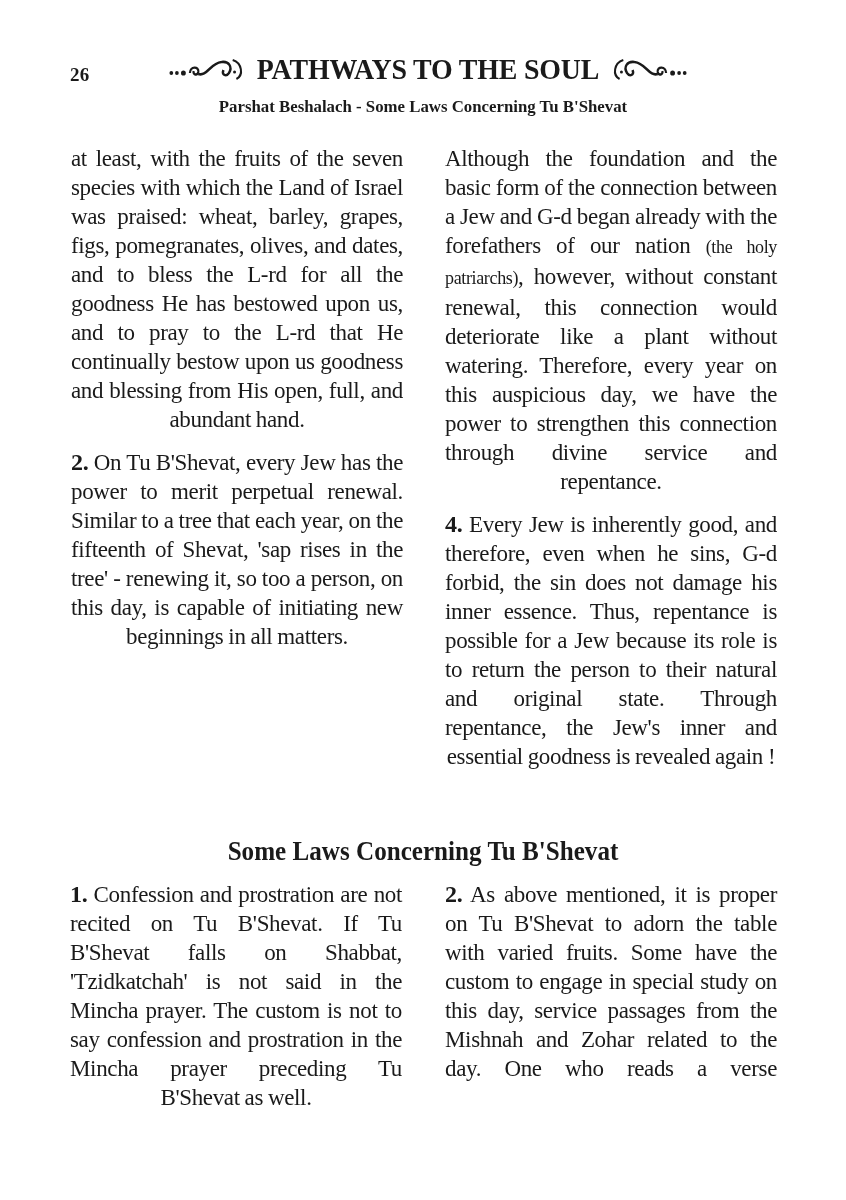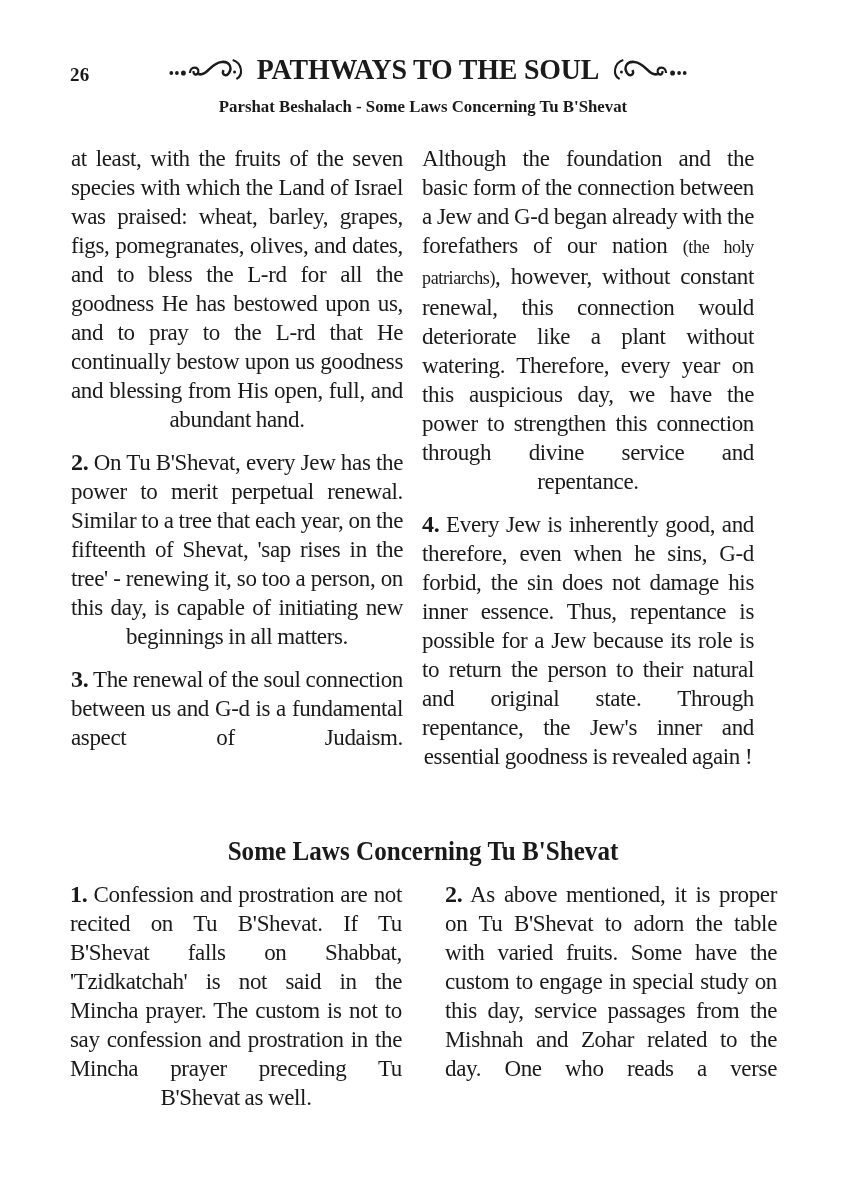--- a/index.html
+++ b/index.html
@@ -75,21 +75,21 @@
       letter-spacing: -0.35px;
       word-spacing: -0.5px;
     }
     .column p {
       margin: 0;
       text-align-last: center;
     }
     .column p.cont-end { text-align-last: justify; }
     .column p + p { margin-top: 14px; }
     .col-left-top { left: 71px; top: 144px; }
-    .col-right-top { left: 422px; top: 144px; }
+    .col-right-top { left: 445px; top: 144px; }
     .col-left-bottom { left: 70px; top: 880px; }
     .col-right-bottom { left: 445px; top: 880px; }
     .num { font-weight: bold; font-size: 24px; }
     .small { font-size: 18px; }
     .section-heading {
       position: absolute;
       left: 0;
       top: 836px;
       width: 846px;
       text-align: center;
@@ -133,24 +133,20 @@
   </div>
 </div>
 <div class="subtitle">Parshat Beshalach - Some Laws Concerning Tu B'Shevat</div>
 
 <div class="column col-left-top">
   <p>at least, with the fruits of the seven species with which the Land of Israel was praised: wheat, barley, grapes, figs, pomegranates, olives, and dates, and to bless the L-rd for all the goodness He has bestowed upon us, and to pray to the L-rd that He continually bestow upon us goodness and blessing from His open, full, and abundant hand.</p>
   <p>
     <span class="num">2.</span>
     <span>On Tu B'Shevat, every Jew has the power to merit perpetual renewal. Similar to a tree that each year, on the fifteenth of Shevat, 'sap rises in the tree' - renewing it, so too a person, on this day, is capable of initiating new beginnings in all matters.</span>
   </p>
-  <p class="cont-end">
-    <span class="num">3.</span>
-    <span>The renewal of the soul connection between us and G-d is a fundamental aspect of Judaism.</span>
-  </p>
 </div>
 
 <div class="column col-right-top">
   <p><span>Although the foundation and the basic form of the connection between a Jew and G-d began already with the forefathers of our nation</span> <span class="small">(the holy patriarchs)</span><span>, however, without constant renewal, this connection would deteriorate like a plant without watering. Therefore, every year on this auspicious day, we have the power to strengthen this connection through divine service and repentance.</span></p>
   <p>
     <span class="num">4.</span>
     <span>Every Jew is inherently good, and therefore, even when he sins, G-d forbid, the sin does not damage his inner essence. Thus, repentance is possible for a Jew because its role is to return the person to their natural and original state. Through repentance, the Jew's inner and essential goodness is revealed again !</span>
   </p>
 </div>
 

